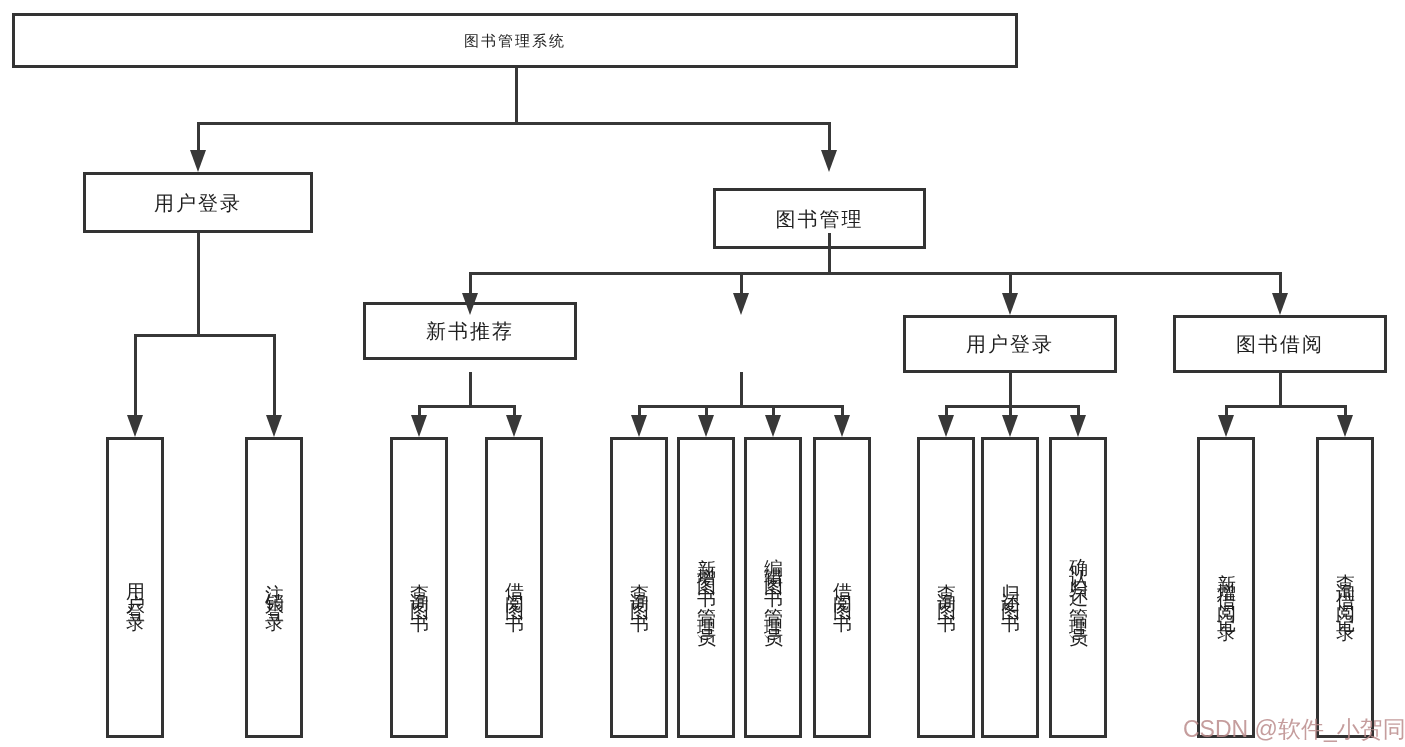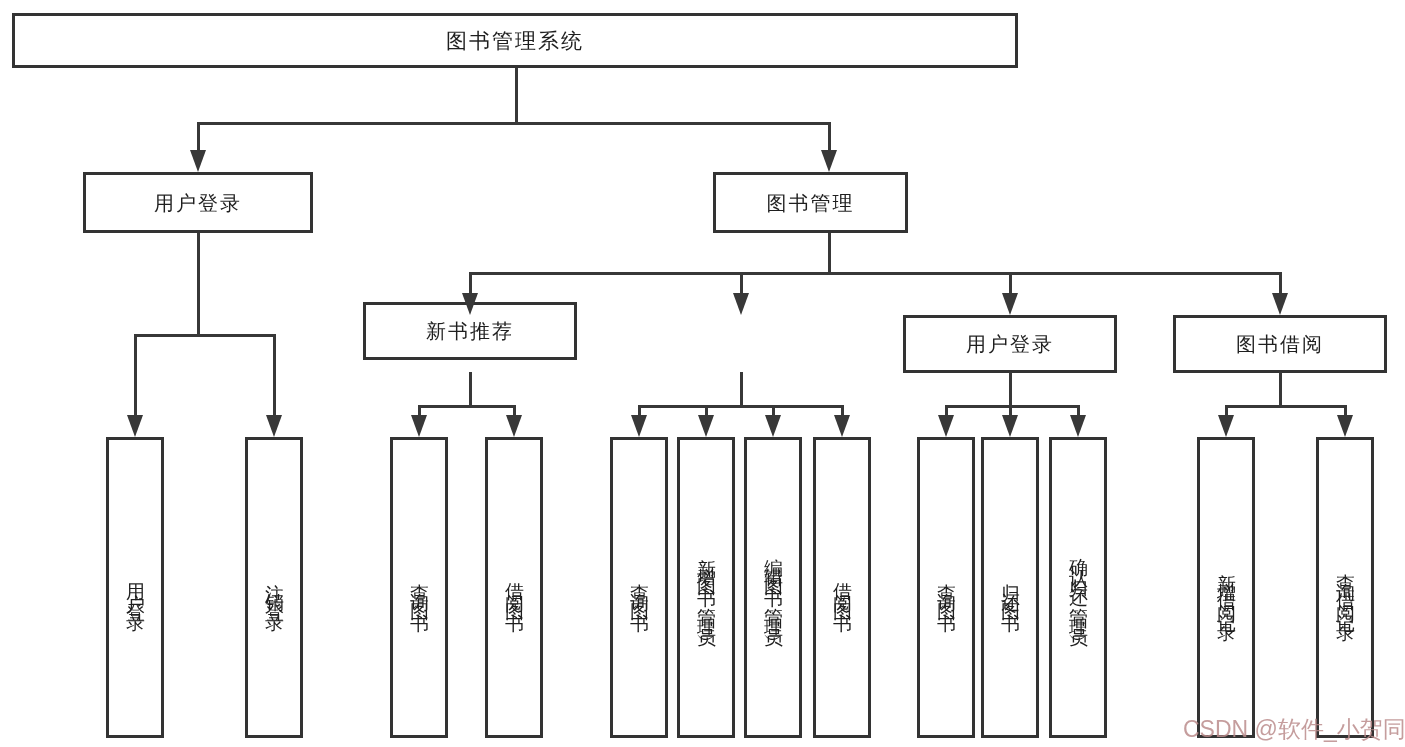--- a/index.html
+++ b/index.html
@@ -5,36 +5,36 @@
   html,body{margin:0;padding:0;background:#ffffff;}
   #stage{
     position:relative;width:1405px;height:747px;background:#ffffff;overflow:hidden;
     font-family:"Liberation Sans","DejaVu Sans",sans-serif;color:#1f1f1f;
   }
   .box{
     position:absolute;box-sizing:border-box;border:3px solid #333333;background:#ffffff;
     display:flex;align-items:center;justify-content:center;text-align:center;
     font-size:20px;letter-spacing:2px;line-height:1.2;
   }
-  .box.root{font-size:21px;}
+  .box.root{font-size:15px;}
   .box.leaf{
     writing-mode:vertical-rl;letter-spacing:10px;font-size:19px;
     display:flex;align-items:center;justify-content:center;
   }
   .vline{position:absolute;width:3px;background:#383838;}
   .hline{position:absolute;height:3px;background:#383838;}
   .arrow{
     position:absolute;width:0;height:0;
     border-left:8px solid transparent;border-right:8px solid transparent;
     border-top:22px solid #383838;
   }
   
   .n-root{left:12px;top:13px;width:1006px;height:55px;}
   .n-user{left:83px;top:172px;width:230px;height:61px;}
-  .n-book{left:713px;top:172px;width:195px;height:61px;}
+  .n-book{left:713px;top:188px;width:213px;height:61px;}
   .n-nb{left:363px;top:302px;width:214px;height:58px;}
   .n-bb{left:634px;top:315px;width:214px;height:58px;}
   .n-cb{left:903px;top:315px;width:214px;height:58px;}
   .n-br{left:1173px;top:315px;width:214px;height:58px;}
   .l-ul{left:106px;top:437px;width:58px;height:301px;}
   .l-lo{left:245px;top:437px;width:58px;height:301px;}
   .l-nb1{left:390px;top:437px;width:58px;height:301px;}
   .l-nb2{left:485px;top:437px;width:58px;height:301px;}
   .l-bb1{left:610px;top:437px;width:58px;height:301px;}
   .l-bb2{left:677px;top:437px;width:58px;height:301px;}

